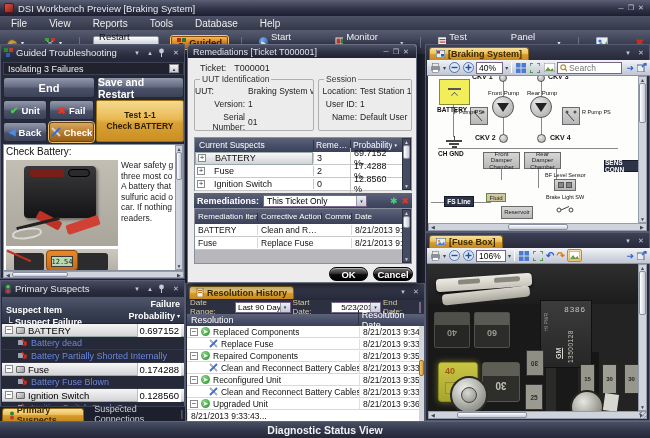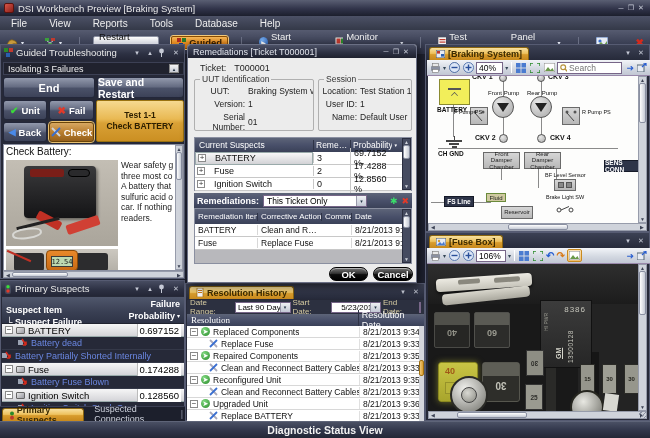--- a/index.html
+++ b/index.html
@@ -288,21 +288,21 @@
       <span class="cell" style="flex:1;">BATTERY</span>
       <span style="width:44px;text-align:right;background:#fff;border-left:1px solid #bbb;height:13px;line-height:13px;padding-right:2px;">0.697152</span>
     </div>
     <div class="abs flex" style="left:1px;top:56px;width:182px;height:13px;background:#262938;border-bottom:1px solid #343848;font-size:9px;color:#6a86e0;padding:0 3px 0 16px;gap:4px;">
       <svg width="9" height="10">
           <rect x="0" y="2" width="5" height="5" fill="#9aa2b2"></rect>
           <path d="M4 1 L8 7 M8 7 L8 3.5 M8 7 L4.8 7" stroke="#d42a1c" stroke-width="1.6" fill="none"></path>
         </svg>
       <span class="cell">Battery dead</span>
     </div>
-    <div class="abs flex" style="left:1px;top:69px;width:182px;height:13px;background:#262938;border-bottom:1px solid #343848;font-size:9px;color:#6a86e0;padding:0 3px 0 0;gap:4px;">
+    <div class="abs flex" style="left:1px;top:69px;width:182px;height:13px;background:#262938;border-bottom:1px solid #343848;font-size:9px;color:#6a86e0;padding:0 3px 0 16px;gap:4px;">
       <svg width="9" height="10">
           <rect x="0" y="2" width="5" height="5" fill="#9aa2b2"></rect>
           <path d="M4 1 L8 7 M8 7 L8 3.5 M8 7 L4.8 7" stroke="#d42a1c" stroke-width="1.6" fill="none"></path>
         </svg>
       <span class="cell">Battery Partially Shorted Internally</span>
     </div>
     <div class="abs flex" style="left:1px;top:82px;width:182px;height:13px;background:linear-gradient(180deg,#f6f6f6,#d4d4d8);border-bottom:1px solid #9aa;font-size:9.5px;color:#000;padding:0 3px;gap:3px;">
       <span class="expander">−</span>
         <span class="cube"></span>
       <span class="cell" style="flex:1;">Fuse</span>
@@ -366,21 +366,21 @@
       <span class="fld" style="width:52px;height:11px;">
           <input style="font-size: 8px; padding-left: 9px;" value="5/23/2013">
           <span class="dcaret">▾</span>
         </span>
       <span>End Date:</span>
       <span class="fld" style="flex:1;height:11px;">
           <input style="font-size: 8px;">
         </span>
     </div>
     <div class="abs flex thdr" style="left:1px;top:30px;width:237px;height:12px;font-size:9px;">
-      <span style="padding-left:4px;width:176px;font-family:Liberation Serif, serif;">Resolution</span>
+      <span style="padding-left:4px;width:176px;">Resolution</span>
       <span style="border-left:1px solid #2e3346;padding-left:3px;">Resolution Date</span>
     </div>
     <div class="abs" style="left:1px;top:42px;width:237px;height:95px;background:#fff;overflow:hidden;">
 
       <div class="flex" style="height:12px;border-bottom:1px solid #d8d8d8;font-size:8.5px;color:#111;">
         <span class="flex" style="width:172px;gap:3px;padding-left:3px;overflow:hidden;">
             <span class="expander">−</span>
             <span class="greenok">➤</span>
             <span class="cell">Replaced Components</span>
           </span>
@@ -434,27 +434,20 @@
       </div>
       <div class="flex" style="height:12px;border-bottom:1px solid #d8d8d8;font-size:8.5px;color:#111;">
         <span class="flex" style="width:172px;gap:3px;padding-left:3px;overflow:hidden;">
             <span class="expander">−</span>
             <span class="greenok">➤</span>
             <span class="cell">Upgraded Unit</span>
           </span>
         <span class="cell" style="border-left:1px solid #e0e0e0;padding-left:3px;flex:1;">8/21/2013 9:36:21...</span>
       </div>
       <div class="flex" style="height:12px;border-bottom:1px solid #d8d8d8;font-size:8.5px;color:#111;">
-        <span class="flex" style="width:172px;gap:3px;padding-left:22px;overflow:hidden;">
-            <svg width="9" height="9">
-              <path d="M1 1 L8 8" stroke="#aab" stroke-width="1.8"></path>
-              <path d="M8 1 L1 8" stroke="#3a6fd0" stroke-width="1.8"></path>
-            </svg>
-            <span class="cell">Replace BATTERY</span>
-          </span>
         <span class="cell" style="border-left:1px solid #e0e0e0;padding-left:3px;flex:1;">8/21/2013 9:33:43...</span>
       </div>
       <div class="abs" style="right:0;top:0;width:5px;height:95px;background:#d4d6dc;">
           <div class="sbt" style="position:absolute;right:0;top:34px;width:5px;height:16px;background:linear-gradient(90deg,#f0c878,#d89c2e);border-color:#a07010;"></div>
         </div>
     </div>
   </div>
 
   <div class="abs" style="left:187px;top:44px;width:230px;height:239px;border:1px solid #6a6f84;border-radius:3px 3px 0 0;box-shadow:2px 3px 8px rgba(0,0,0,.65);background:#ececec;">
     <div class="flex" style="height:13px;background:linear-gradient(180deg,#4c5166,#2e3244 55%,#1e212e);border-radius:2px 2px 0 0;color:#dfe2ea;font-size:9px;padding:0 5px;">
@@ -465,21 +458,21 @@
       <span class="hico" style="width:10px;">✕</span>
     </div>
     <div class="abs flex" style="left:12px;top:18px;font-size:9px;color:#222;gap:8px;">
       <span>Ticket:</span>
       <span>T000001</span>
     </div>
 
     <div class="abs" style="left:6px;top:34px;width:120px;height:52px;border:1px solid #b0b0b0;border-radius:2px;">
       <span class="abs" style="left:5px;top:-6px;background:#ececec;padding:0 2px;font-size:8.5px;color:#333;">UUT Identification</span>
       <div class="abs flex" style="left:0;top:6px;width:118px;font-size:8.5px;color:#222;">
-          <span style="width:50px;text-align:center;">UUT:</span>
+          <span style="width:50px;text-align:left;">UUT:</span>
           <span class="cell" style="margin-left:3px;flex:1;white-space:nowrap;">Braking System version</span>
         </div>
       <div class="abs flex" style="left:0;top:19px;width:118px;font-size:8.5px;color:#222;">
           <span style="width:50px;text-align:right;">Version:</span>
           <span style="margin-left:3px;">1</span>
         </div>
       <div class="abs flex" style="left:0;top:32px;width:118px;font-size:8.5px;color:#222;">
           <span style="width:50px;text-align:right;">Serial Number:</span>
           <span style="margin-left:3px;">01</span>
         </div>

